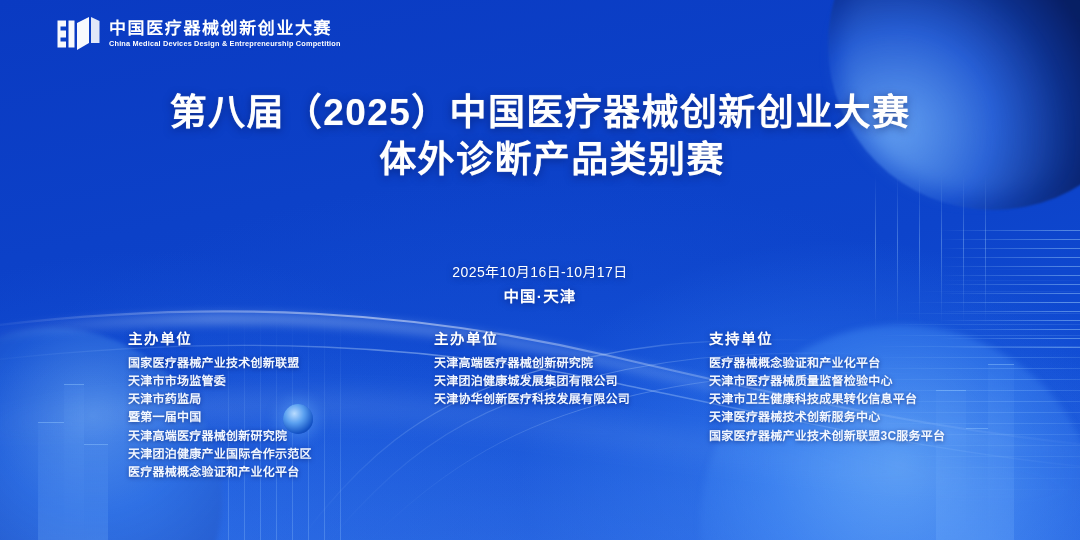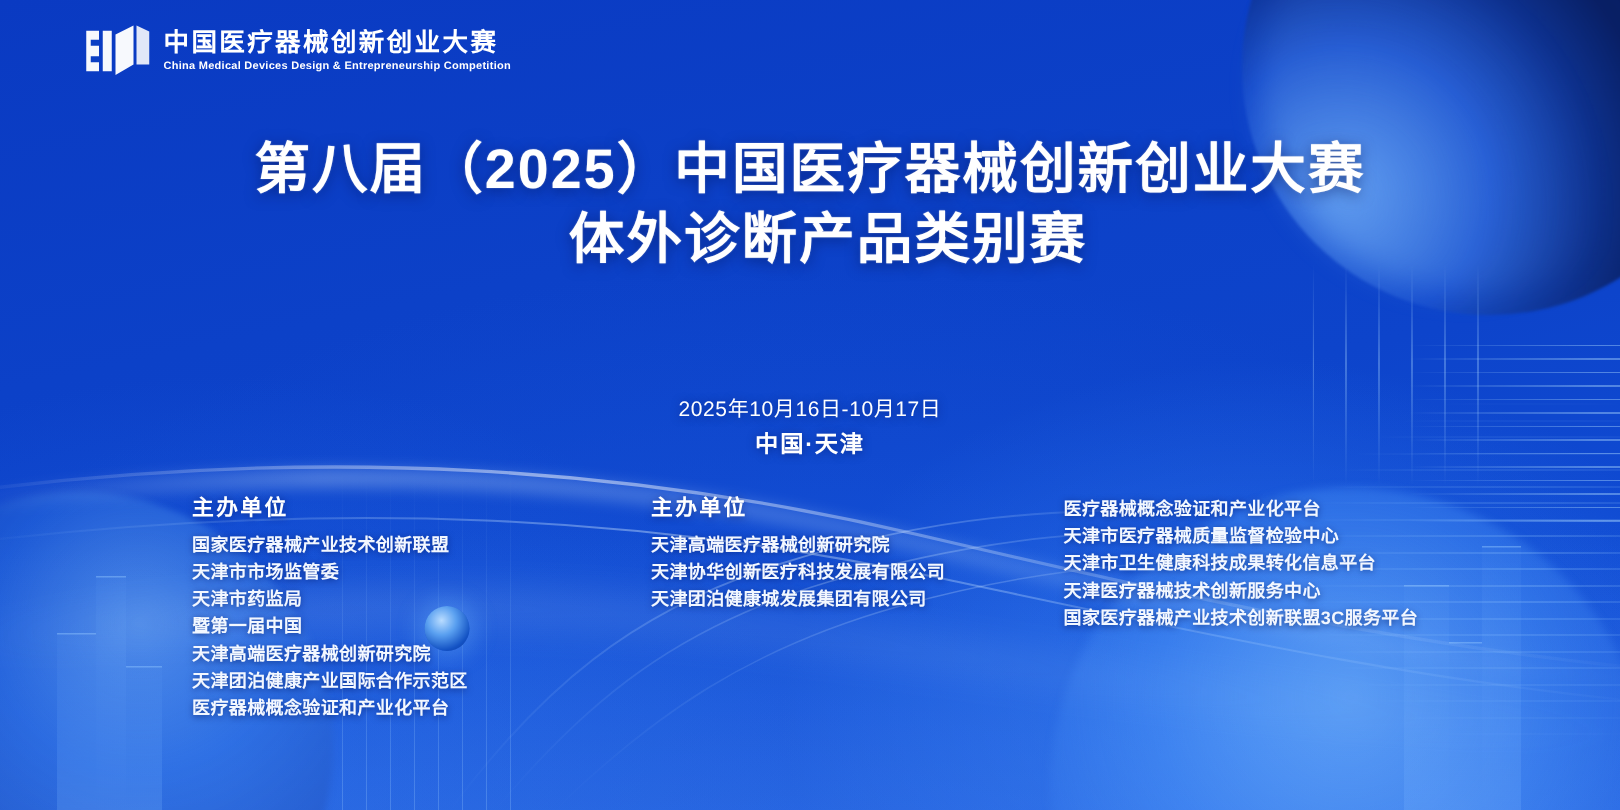--- a/index.html
+++ b/index.html
@@ -271,25 +271,26 @@
         <div class="org-item">天津市药监局</div>
         <div class="org-item">暨第一届中国</div>
         <div class="org-item">天津高端医疗器械创新研究院</div>
         <div class="org-item">天津团泊健康产业国际合作示范区</div>
         <div class="org-item">医疗器械概念验证和产业化平台</div>
       </div>
 
       <div class="org-col" id="org-col-1">
         <div class="org-heading">主办单位</div>
         <div class="org-item">天津高端医疗器械创新研究院</div>
+        <div class="org-item">天津团泊健康城发展集团有限公司</div>
         <div class="org-item">天津协华创新医疗科技发展有限公司</div>
-        <div class="org-item">天津团泊健康城发展集团有限公司</div>
       </div>
 
       <div class="org-col" id="org-col-2">
+        <div class="org-heading">支持单位</div>
         <div class="org-item">医疗器械概念验证和产业化平台</div>
         <div class="org-item">天津市医疗器械质量监督检验中心</div>
         <div class="org-item">天津市卫生健康科技成果转化信息平台</div>
         <div class="org-item">天津医疗器械技术创新服务中心</div>
         <div class="org-item">国家医疗器械产业技术创新联盟3C服务平台</div>
       </div>
 
     </div>
 
   </div>

